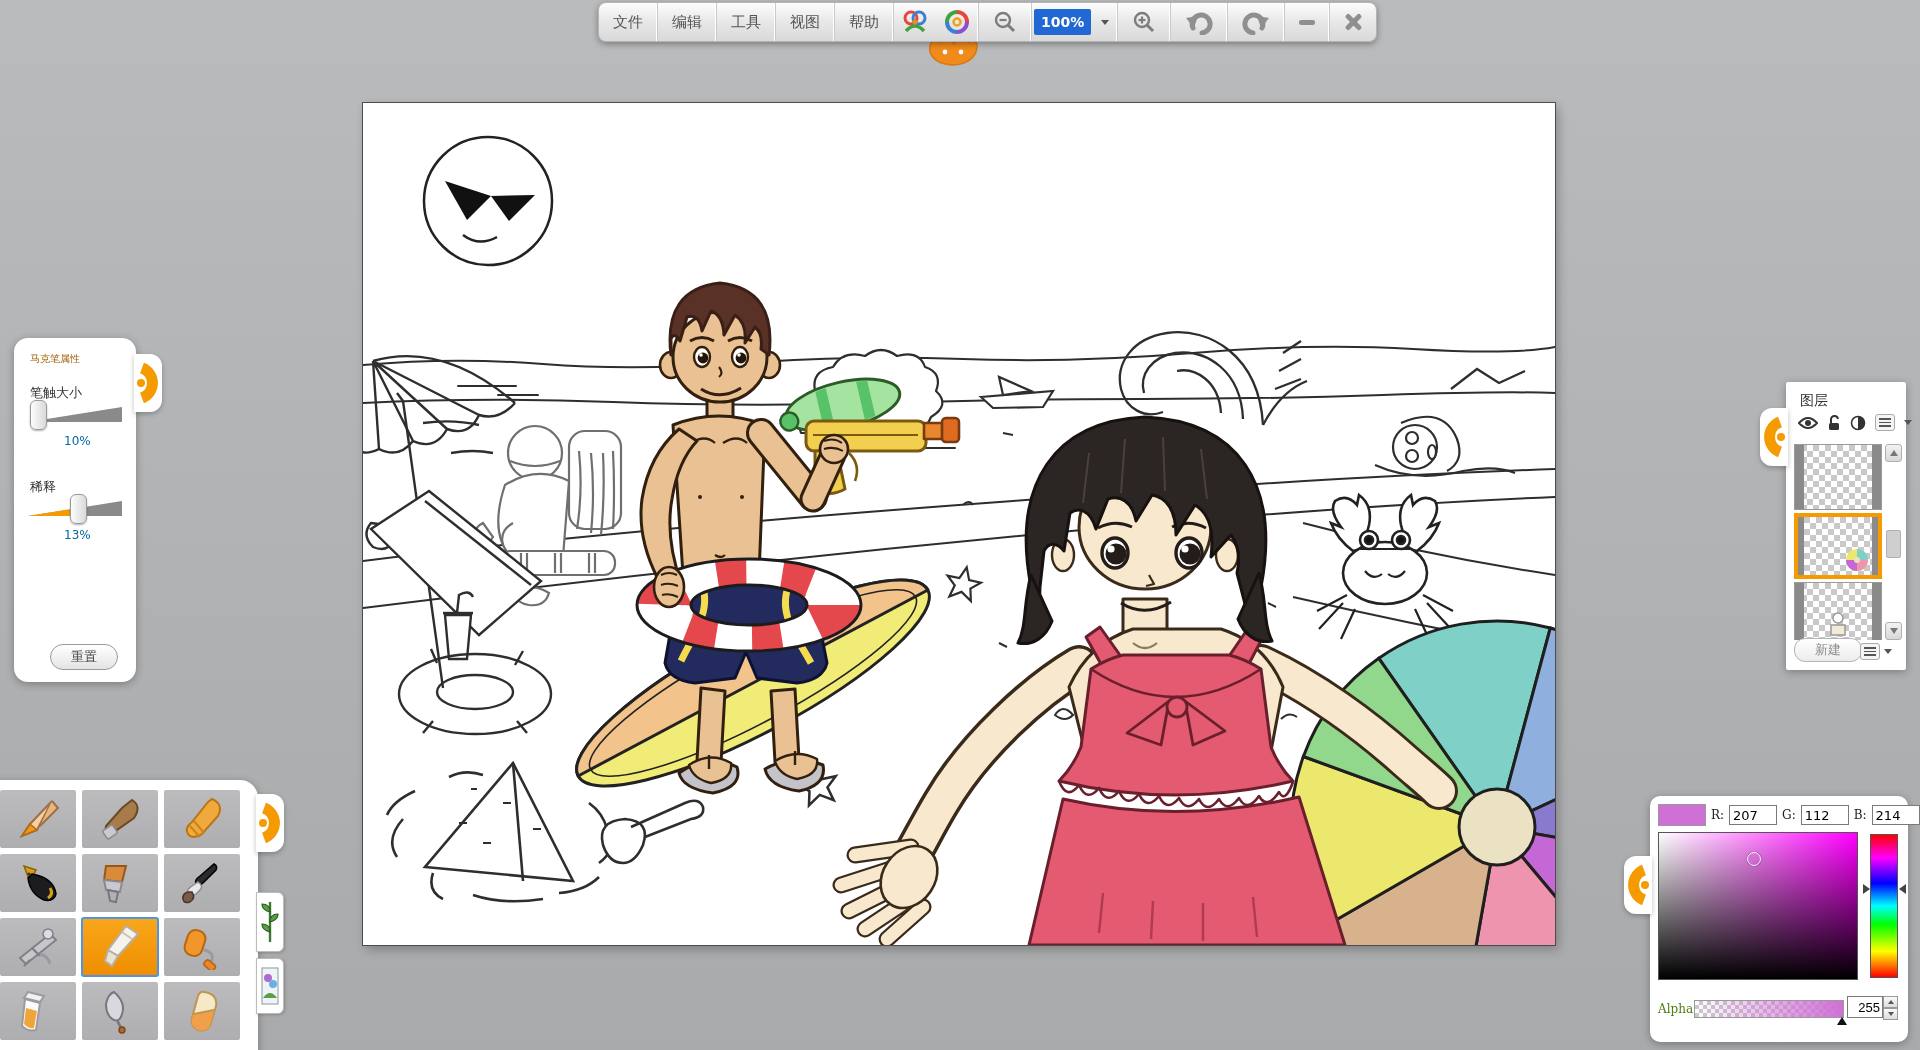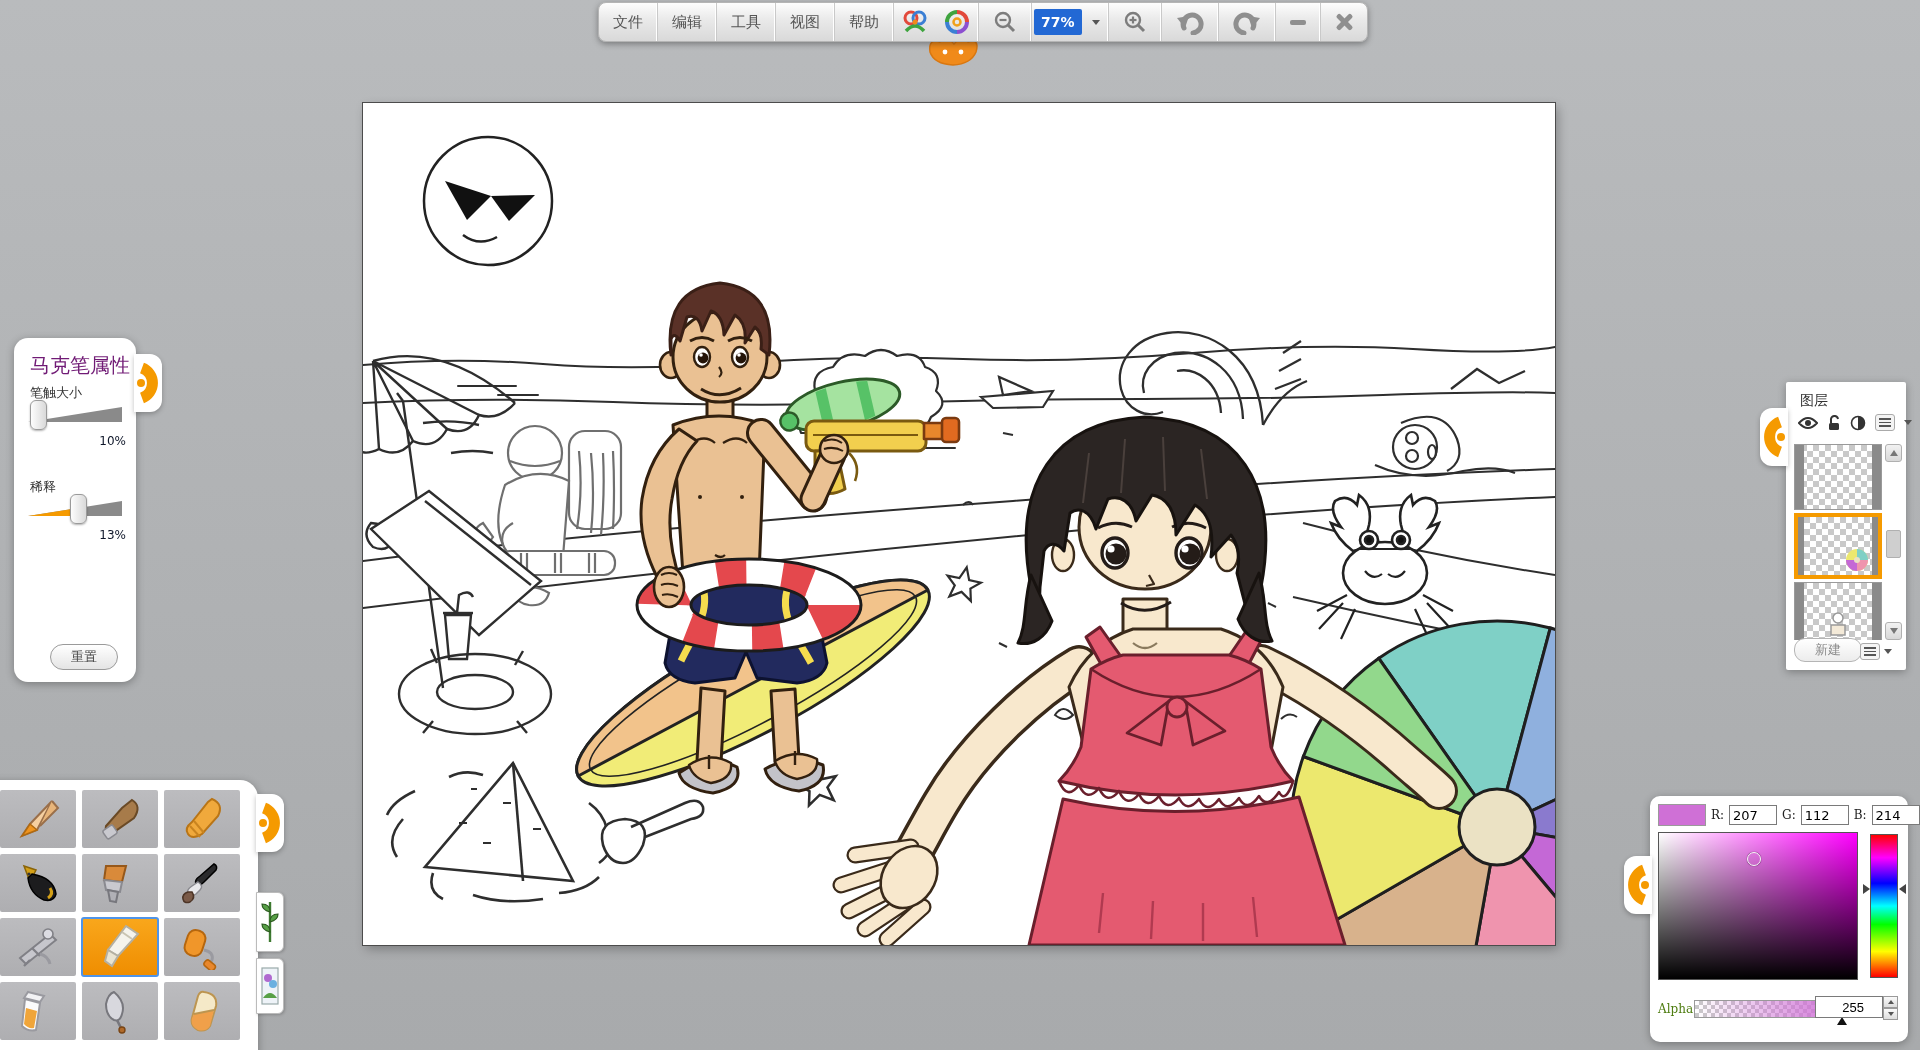--- a/index.html
+++ b/index.html
@@ -25,23 +25,23 @@
   
   .canvas{position:absolute;left:363px;top:103px;width:1192px;height:842px;background:#fff;
     box-shadow:0 0 0 1px #4c4c4c,3px 4px 10px rgba(0,0,0,.28);}
   .canvas svg{display:block;}
   
   .panel{position:absolute;background:#fff;border-radius:14px;box-shadow:0 2px 8px rgba(0,0,0,.3);}
   .handle{position:absolute;width:28px;height:58px;background:#fff;box-shadow:0 2px 5px rgba(0,0,0,.25);}
   .handle.right{border-radius:0 12px 12px 0;}
   .handle.left{border-radius:12px 0 0 12px;}
   
-  .mp-title{position:absolute;left:16px;top:14px;font-size:20px;color:#701a75;}
+  .mp-title{position:absolute;left:16px;top:14px;font-size:10px;color:#a16207;}
   .mp-label{position:absolute;left:16px;font-size:13px;color:#333;}
-  .mp-val{position:absolute;left:50px;width:62px;text-align:right;font-size:12px;color:#0f172a;}
+  .mp-val{position:absolute;left:50px;width:62px;text-align:left;font-size:12px;color:#0369a1;}
   .wedge{position:absolute;left:14px;width:94px;height:22px;}
   .thumb{position:absolute;width:15px;height:28px;background:linear-gradient(90deg,#fdfdfd,#d9d9d9);
     border:1px solid #9a9a9a;border-radius:6px;box-shadow:0 1px 2px rgba(0,0,0,.3);}
   .reset-btn{position:absolute;left:36px;width:66px;height:24px;border:1.5px solid #9a9a9a;border-radius:13px;
     background:linear-gradient(180deg,#fff,#e4e4e4);font-size:13px;color:#444;display:flex;align-items:center;justify-content:center;font-family:Liberation Serif, serif;}
   
   .tool-grid{position:absolute;left:10px;top:10px;display:grid;grid-template-columns:repeat(3,76px);grid-auto-rows:58px;gap:6px;}
   .tool-cell{background:linear-gradient(180deg,#bcbcbf,#aeaeb1);border-radius:2px;display:flex;align-items:center;justify-content:center;}
   .tool-cell.sel{background:linear-gradient(180deg,#f9a71c,#ef8d00);outline:2px solid #4f94e8;outline-offset:-1px;}
   .side-btn{position:absolute;width:26px;background:#fff;border:1px solid #bbb;border-radius:0 6px 6px 0;
@@ -74,21 +74,21 @@
     background:linear-gradient(to bottom,rgba(0,0,0,0),#000),linear-gradient(to right,#fff,#ff00ff);}
   .sb-marker{position:absolute;width:12px;height:12px;border:1.5px solid #f5f5f5;border-radius:50%;box-shadow:0 0 1px #000;}
   .hue-bar{position:absolute;right:10px;top:38px;width:26px;height:142px;border:1px solid #555;
     background:linear-gradient(to bottom,#ff0000 0%,#ff00ff 16%,#0000ff 34%,#00ffff 50%,#00ff00 63%,#ffff00 82%,#ff0000 100%);}
   .hue-arrow{position:absolute;width:0;height:0;}
   .alpha-lab{position:absolute;left:8px;bottom:26px;font-family:"DejaVu Serif","Liberation Serif",serif;font-size:12px;color:#4d7c0f;}
   .alpha-bar{position:absolute;left:44px;bottom:24px;width:148px;height:16px;border:1px solid #999;}
   .alpha-fill{position:absolute;inset:0;background:linear-gradient(to right,rgba(207,112,214,0),rgba(207,112,214,1));}
   .alpha-mark{position:absolute;right:-4px;bottom:-8px;width:0;height:0;border-left:5px solid transparent;border-right:5px solid transparent;border-bottom:8px solid #111;}
   .spin{position:absolute;right:10px;bottom:22px;display:flex;}
-  .spin input{width:30px;height:20px;border:1px solid #7a7a7a;font-size:13px;text-align:right;padding:0 18px;}
+  .spin input{width:30px;height:20px;border:1px solid #7a7a7a;font-size:13px;text-align:right;padding:0 2px;}
   .spin .btns{display:flex;flex-direction:column;}
   .spin .btns span{width:13px;height:10px;border:1px solid #9a9a9a;background:linear-gradient(#fafafa,#ddd);display:flex;align-items:center;justify-content:center;}
   .t-up{width:0;height:0;border-left:3px solid transparent;border-right:3px solid transparent;border-bottom:4px solid #555;}
   .t-dn{width:0;height:0;border-left:3px solid transparent;border-right:3px solid transparent;border-top:4px solid #555;}
 </style>
 </head>
 <body>
 
 <div id="screen">
 
@@ -126,21 +126,21 @@
       </svg>
     </div>
     <div class="tb-btn">
       <svg width="24" height="24" viewBox="0 0 24 24">
         <circle cx="10" cy="10" r="7" fill="none" stroke="#7d7d7d" stroke-width="2.4"></circle>
         <line x1="6.5" y1="10" x2="13.5" y2="10" stroke="#7d7d7d" stroke-width="2.2"></line>
         <line x1="15" y1="15" x2="21" y2="21" stroke="#7d7d7d" stroke-width="3"></line>
       </svg>
     </div>
     <div class="zoombox">
-        <span>77%</span>
+        <span>100%</span>
       </div>
     <div class="tb-btn" style="padding:0 8px;">
         <span class="caret"></span>
       </div>
     <div class="tb-btn">
       <svg width="24" height="24" viewBox="0 0 24 24">
         <circle cx="10" cy="10" r="7" fill="none" stroke="#7d7d7d" stroke-width="2.4"></circle>
         <line x1="6.5" y1="10" x2="13.5" y2="10" stroke="#7d7d7d" stroke-width="2.2"></line>
         <line x1="10" y1="6.5" x2="10" y2="13.5" stroke="#7d7d7d" stroke-width="2.2"></line>
         <line x1="15" y1="15" x2="21" y2="21" stroke="#7d7d7d" stroke-width="3"></line>

